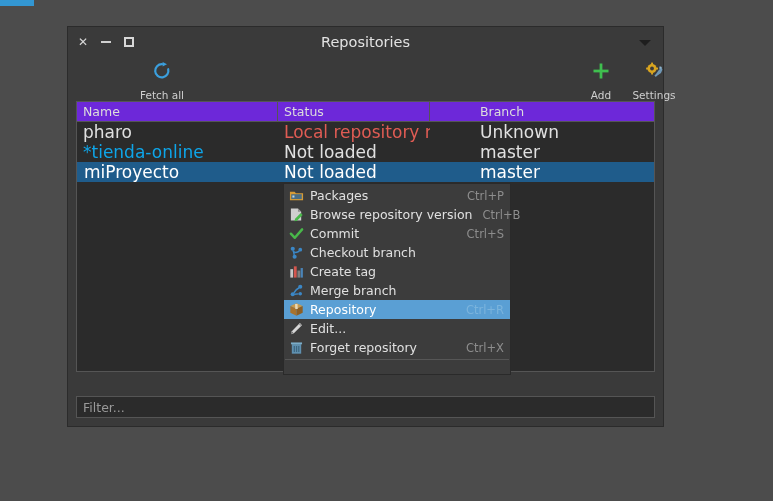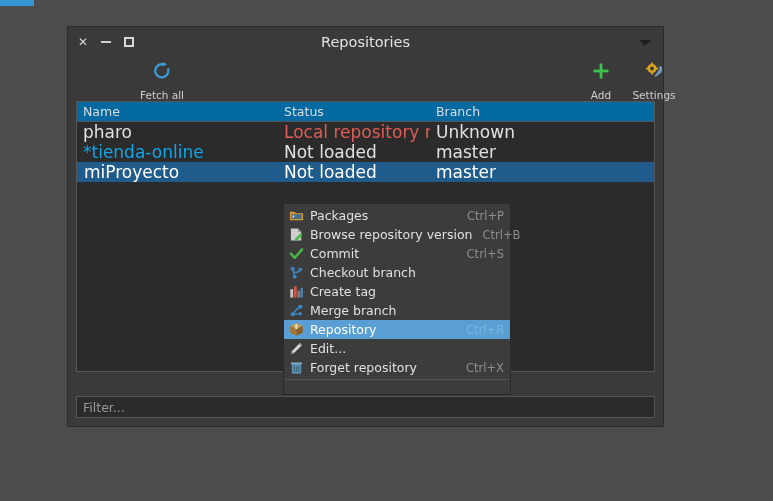--- a/index.html
+++ b/index.html
@@ -99,35 +99,35 @@
     margin: 0 8px;
     flex: 1 1 auto;
     background: #2b2b2b;
     border: 1px solid #555;
     display: flex; flex-direction: column;
     overflow: hidden;
   }
   #table-header {
     display: flex;
     height: 20px;
-    background: #0369a1;
+    background: #6d28d9;
     border-bottom: 1px solid #555;
     flex: 0 0 auto;
   }
   .th {
     color: #dcdcdc;
     font-size: 12.5px;
     padding: 2px 0 0 6px;
     border-right: 1px solid #555;
     overflow: hidden; white-space: nowrap;
   }
   .th:last-child { border-right: none; }
   .col-name   { width: 201px; flex: 0 0 201px; }
   .col-status { width: 152px; flex: 0 0 152px; }
-  .col-branch { flex: 1 1 auto; }
+  .col-branch { flex: 1 1 auto; margin-left: 44px; }
   #table-body { flex: 1 1 auto; background: #2b2b2b; }
   .row {
     display: flex;
     height: 20px;
     align-items: center;
     cursor: pointer;
   }
   .row.selected { background: #1f5c8b; }
   .cell {
     font-size: 17px;
@@ -146,21 +146,21 @@
     color: #bdbdbd;
     font-size: 12.5px;
     padding: 0 6px;
     font-family: "DejaVu Sans", "Liberation Sans", sans-serif;
     margin-top: 20px;
   }
   #filter-input::placeholder { color: #999; }
   
   #context-menu {
     position: absolute;
-    left: 215px; top: 176px;
+    left: 215px; top: 156px;
     width: 228px;
     background: #3c3c3c;
     border: 1px solid #2a2a2a;
     padding: 2px 0 12px 0;
     z-index: 50;
   }
   .menu-item {
     position: relative;
     display: flex; align-items: center;
     height: 19px;

